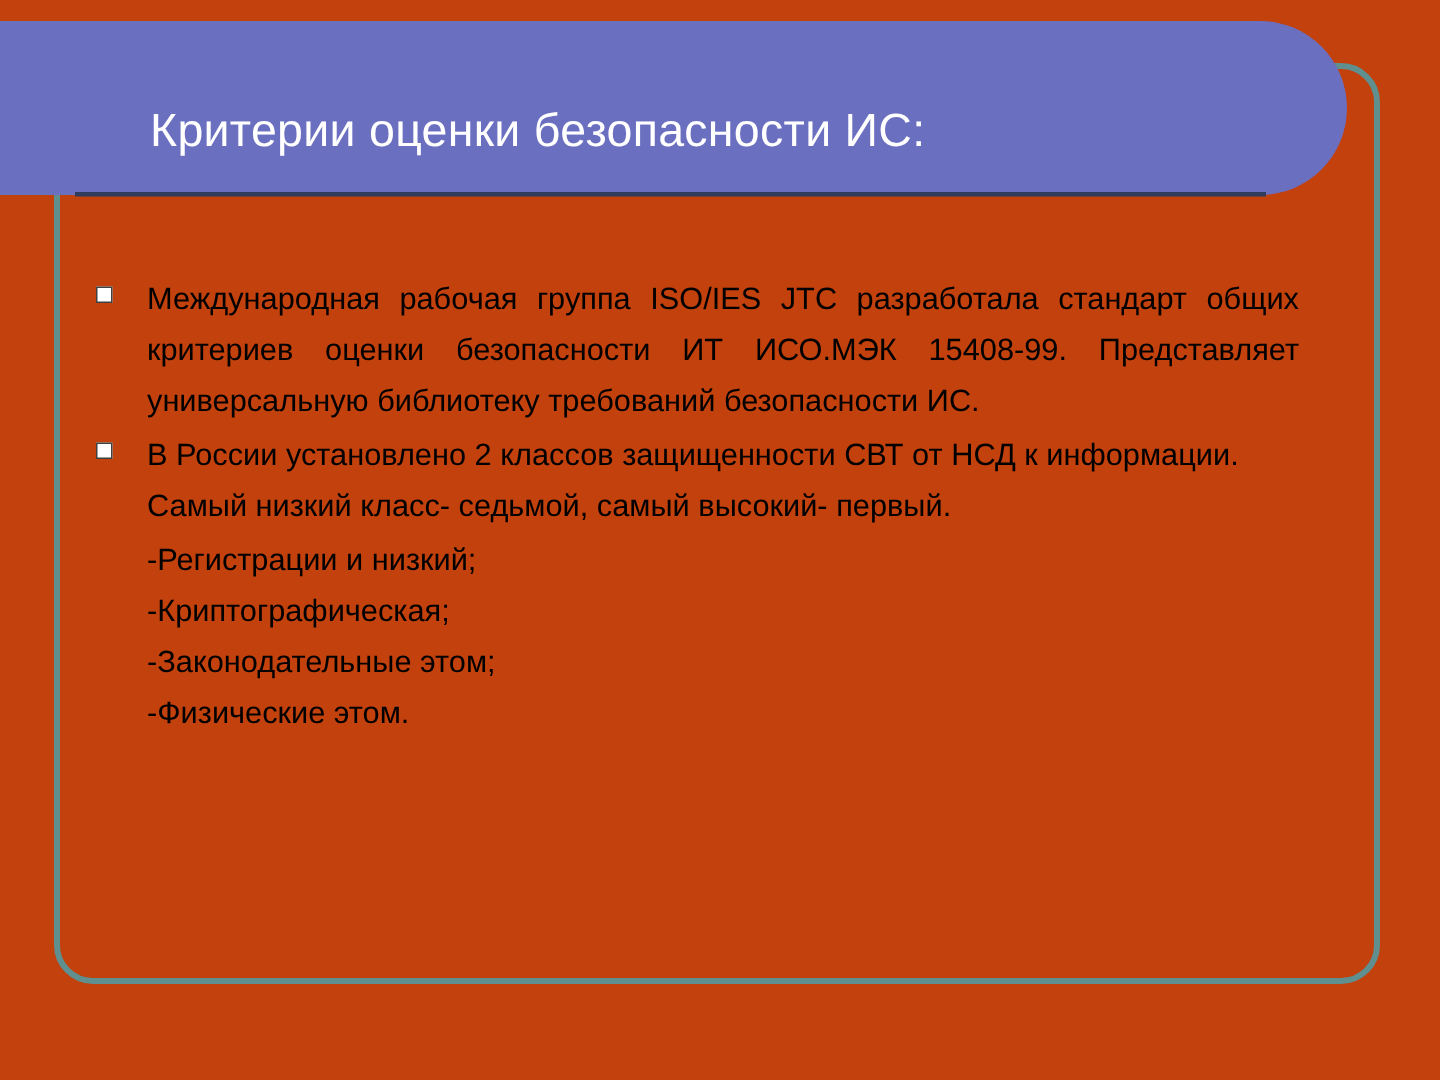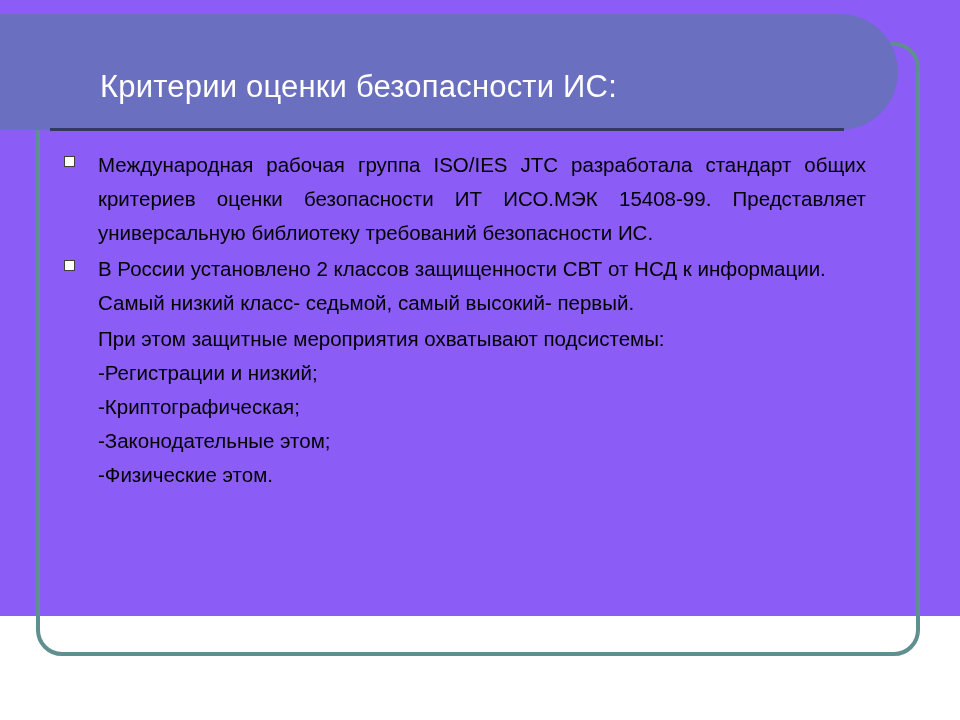--- a/index.html
+++ b/index.html
@@ -9,22 +9,22 @@
   }
   body {
     width: 960px;
     height: 720px;
     font-family: "Liberation Sans", sans-serif;
     overflow: hidden;
   }
   #slide {
     position: relative;
     width: 960px;
-    height: 616px;
-    background: #8b5cf6;
+    height: 720px;
+    background: #c2410c;
   }
   
   #frame {
     position: absolute;
     left: 36px;
     top: 42px;
     width: 884px;
     height: 614px;
     border: 4px solid #5f8f8f;
     border-radius: 26px;
@@ -83,20 +83,21 @@
     box-sizing: border-box;
   }
   .bullet-text {
     font-size: 20.5px;
     line-height: 34px;
     color: #000000;
   }
   .justify {
     text-align: justify;
     text-justify: inter-word;
+    margin-top: 35px;
   }
   .sub-lines {
     padding-left: 42px;
     font-size: 20.5px;
     line-height: 34px;
     color: #000000;
   }
   .sub-lines div {
     white-space: pre;
   }
@@ -120,21 +121,20 @@
       <span class="bullet-marker"></span>
       <div class="bullet-text justify">Международная рабочая группа ISO/IES JTC разработала стандарт общих критериев оценки безопасности ИТ ИСО.МЭК 15408-99. Представляет универсальную библиотеку требований безопасности ИС.</div>
     </div>
 
     <div class="bullet-row">
       <span class="bullet-marker"></span>
       <div class="bullet-text"> В России установлено 2 классов защищенности СВТ от НСД к информации. Самый низкий класс- седьмой, самый высокий- первый.</div>
     </div>
 
     <div class="sub-lines">
-      <div>При этом защитные мероприятия охватывают подсистемы:</div>
       <div>-Регистрации и низкий;</div>
       <div>-Криптографическая;</div>
       <div>-Законодательные этом;</div>
       <div>-Физические этом.</div>
     </div>
 
   </div>
 </div>
 
 </body></html>

